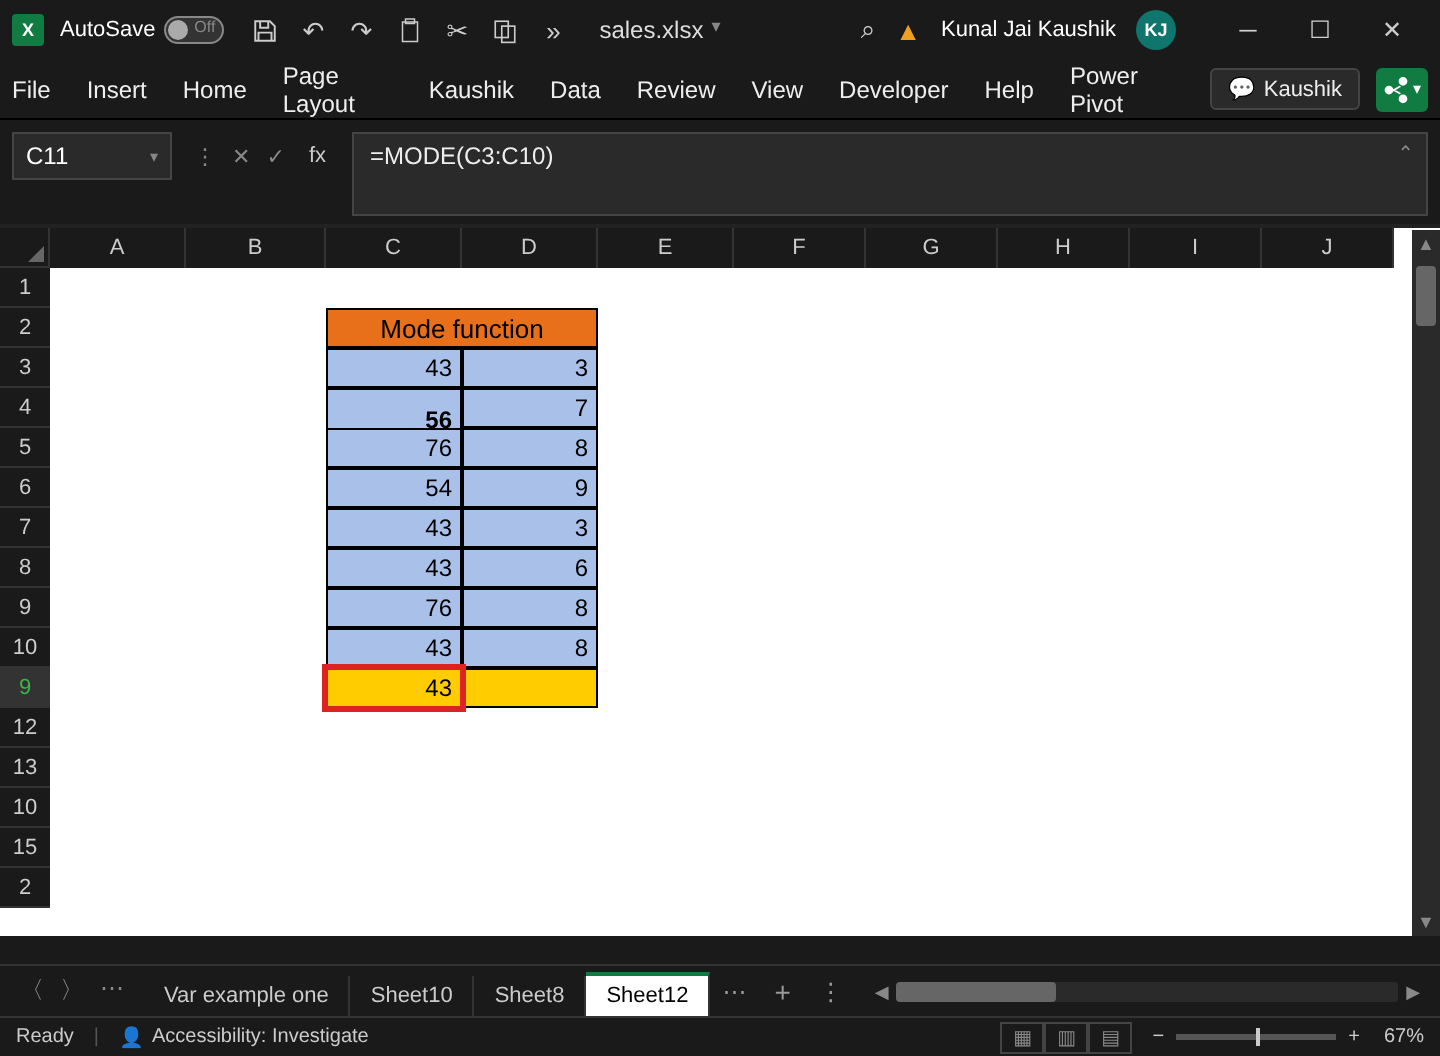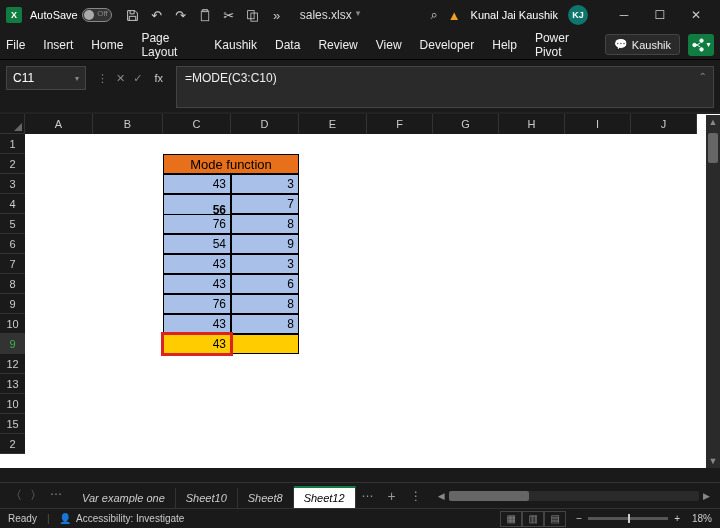--- a/index.html
+++ b/index.html
@@ -47,21 +47,21 @@
     .rescell { background:#ffcc00; justify-content:flex-end; border:1px solid #000; }
     .rescell.empty { justify-content:flex-start; }
     .redbox { position:absolute; border:3px solid #d22; pointer-events:none; }
     .vscroll { position:absolute; right:0; top:115px; width:14px; bottom:60px; background:#2a2a2a; }
     .vscroll .thumb { position:absolute; top:18px; left:2px; right:2px; height:30px; background:#666; border-radius:2px; }
     .vscroll .arr { position:absolute; left:0; right:0; height:14px; display:flex; align-items:center; justify-content:center; color:#888; font-size:9px; }
     .sheetbar { position:absolute; bottom:20px; left:0; right:0; height:26px; background:#1a1a1a; display:flex; align-items:center; border-top:1px solid #333; }
     .sheetnav { display:flex; gap:4px; padding:0 8px; color:#888; }
     .sheetnav span { padding:0 2px; }
     .tabstrip { display:flex; align-items:flex-end; height:100%; }
-    .tab { padding:4px 10px; font-size:11px; background:#1a1a1a; color:#ccc; border-right:1px solid #333;font-style:italic; }
+    .tab { padding:4px 10px; font-size:11px; background:#1a1a1a; color:#ccc; border-right:1px solid #333; }
     .tab.active { background:#fff; color:#000; border-top:2px solid #107c41; }
     .more-tab { padding:4px 6px; color:#999; }
     .addtab { padding:4px 8px; color:#999; font-size:14px; }
     .sheetbar .dots { color:#999; padding:0 6px; }
     .hscroll { flex:1; margin:0 6px; display:flex; align-items:center; }
     .hscroll .track { flex:1; height:10px; background:#2a2a2a; position:relative; border-radius:2px; }
     .hscroll .track .th { position:absolute; left:0; width:80px; top:0; bottom:0; background:#666; border-radius:2px; }
     .hscroll .arr { color:#888; font-size:9px; padding:0 4px; }
     .statusbar { position:absolute; bottom:0; left:0; right:0; height:20px; background:#1a1a1a; display:flex; align-items:center; padding:0 8px; font-size:10px; border-top:1px solid #333; color:#ccc; }
     .statusbar .spacer { flex:1; }
@@ -264,15 +264,15 @@
     <div>▦</div>
     <div>▥</div>
     <div>▤</div>
   </div>
   <div class="zoomctrl">
     <span>−</span>
     <div class="zoomslider">
         <div class="h"></div>
       </div>
     <span>+</span>
-    <span style="margin-left:6px">18%</span>
+    <span style="margin-left:6px">67%</span>
   </div>
 </div>
 
 </body></html>

